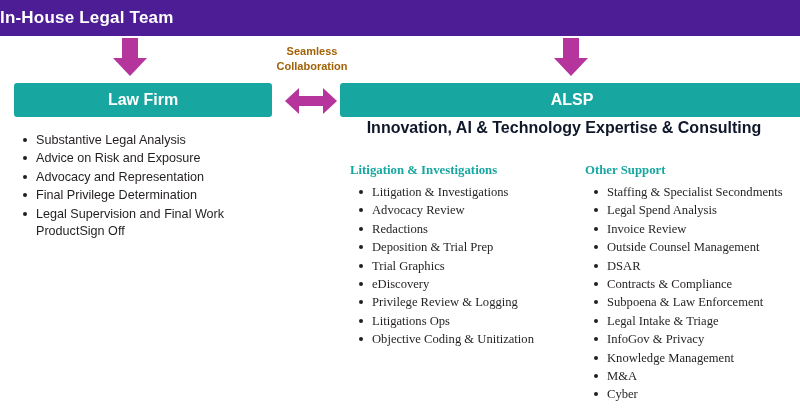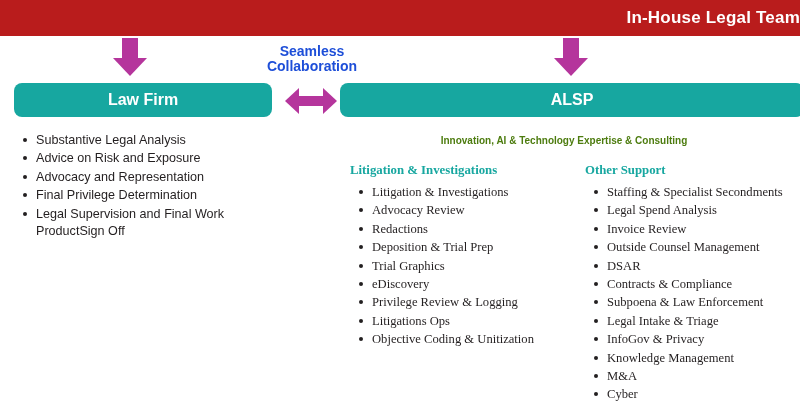--- a/index.html
+++ b/index.html
@@ -16,24 +16,24 @@
     position: relative;
   }
 
   
   .banner {
     position: absolute;
     left: 0;
     top: 0;
     width: 800px;
     height: 36px;
-    background: #b91c1c;
+    background: #4c1d95;
     display: flex;
     align-items: center;
-    justify-content: flex-end;
+    justify-content: flex-start;
   }
   .banner-title {
     color: #ffffff;
     font-size: 17px;
     font-weight: bold;
     letter-spacing: 0.2px;
   }
 
   
   .down-arrow {
@@ -63,22 +63,22 @@
   .arrow-lawfirm { left: 113px; top: 38px; }
   .arrow-alsp    { left: 554px; top: 38px; }
 
   
   .seamless {
     position: absolute;
     left: 257px;
     top: 44px;
     width: 110px;
     text-align: center;
-    color: #1d4ed8;
-    font-size: 14px;
+    color: #a16207;
+    font-size: 11px;
     font-weight: bold;
     line-height: 15px;
   }
 
   
   .dbl-arrow {
     position: absolute;
     left: 285px;
     top: 88px;
     width: 52px;
@@ -109,21 +109,21 @@
     border-top: 13px solid transparent;
     border-bottom: 13px solid transparent;
     border-left: 14px solid #b5359c;
   }
 
   
   .bar-box {
     position: absolute;
     height: 34px;
     background: #17a7a0;
-    border-radius: 8px;
+    border-radius: 3px;
     display: flex;
     align-items: center;
     justify-content: center;
   }
   .bar-box span {
     color: #ffffff;
     font-size: 16px;
     font-weight: bold;
   }
   .bar-lawfirm { left: 14px;  top: 83px; width: 258px; }
@@ -156,25 +156,25 @@
     width: 4px;
     height: 4px;
     border-radius: 50%;
     background: #231f20;
   }
 
   
   .innovation-head {
     position: absolute;
     left: 340px;
-    top: 135px;
+    top: 119px;
     width: 448px;
     text-align: center;
-    color: #4d7c0f;
-    font-size: 10px;
+    color: #0f172a;
+    font-size: 16px;
     font-weight: bold;
   }
 
   .subcol {
     position: absolute;
     top: 163px;
     font-family: Liberation Serif, serif;
   }
   .subcol-lit { left: 350px; width: 222px; }
   .subcol-other { left: 585px; width: 215px; }

